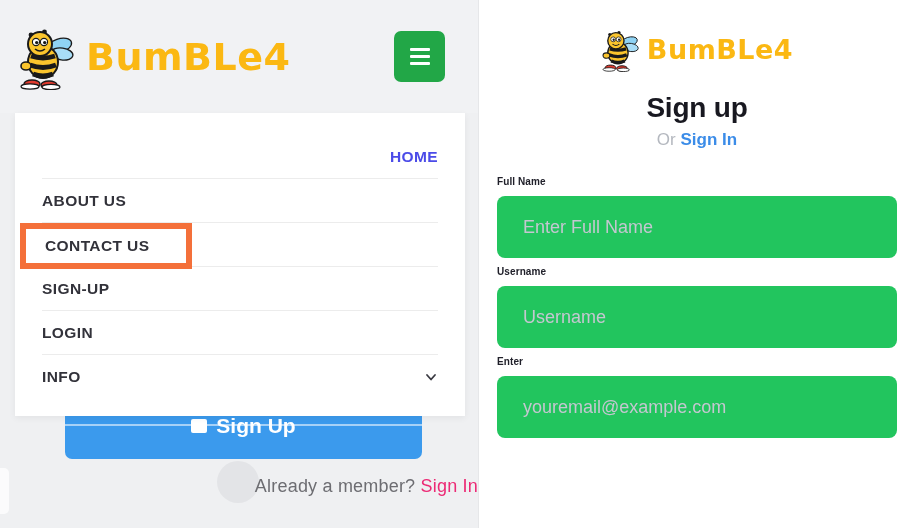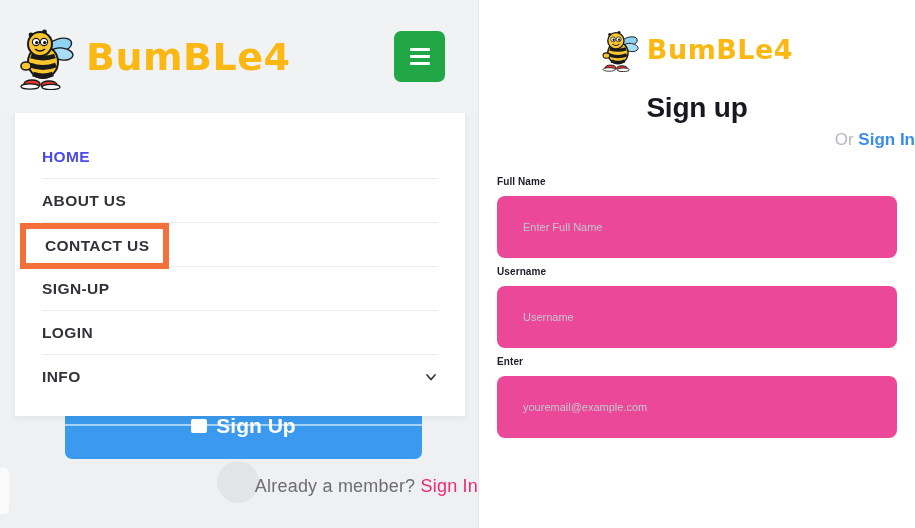--- a/index.html
+++ b/index.html
@@ -101,32 +101,32 @@
     position: relative;
     height: 44px;
     margin: 0 27px;
     display: flex; align-items: center;
     border-bottom: 1px solid #ececec;
     font-size: 15.5px; font-weight: bold;
     letter-spacing: .4px;
     color: #32323a;
     cursor: pointer;
   }
-  .nav-item:first-child { margin-top: 22px; }
+  .nav-item:first-child { margin-top: 22px; justify-content: flex-end; }
   .nav-item.home { color: #4b4be8; }
   .nav-item.last { border-bottom: none; }
   .nav-item .chev {
     position: absolute; right: 0; top: 50%;
     transform: translateY(-50%);
     width: 14px; height: 14px;
   }
   
   .hl-box {
     position: absolute; left: 20px; top: 223px;
-    width: 149px; height: 46px;
+    width: 172px; height: 46px;
     border: 6px solid #f4703a;
     background: #ffffff;
     z-index: 5;
     display: flex; align-items: center;
   }
   .hl-box span {
     margin-left: 19px;
     font-size: 15.5px; font-weight: bold;
     letter-spacing: .4px;
     color: #32323a;
@@ -153,38 +153,38 @@
 
   .signup-title {
     margin-top: 20px;
     text-align: center;
     font-size: 28px;
     font-weight: bold;
     color: #181820;
     letter-spacing: -.2px;
   }
   .or-row {
-    margin-top: 6px; text-align: right;
+    margin-top: 6px; text-align: center;
     font-size: 17px; color: #b4b8bf;
   }
   .or-row .signin-blue { color: #3b8ce8; font-weight: bold; }
 
   .field { margin: 0 18px; }
   .field + .field { margin-top: 8px; }
   .field-label {
     font-size: 10px; font-weight: bold;
     color: #20202a; letter-spacing: .1px;
     margin-bottom: 9px;
   }
   .field-input {
     width: 100%; height: 62px;
-    background: #ec4899;
+    background: #22c55e;
     border: none; border-radius: 8px;
     padding: 0 26px;
-    font-size: 11px;
+    font-size: 18px;
     font-family: "Liberation Sans", sans-serif;
     color: #2b2b33;
   }
   .field-input::placeholder { color: #c4c7d0; }
   .fields-wrap { margin-top: 26px; }
 </style>
 </head>
 <body>
 
 <div class="screen">

